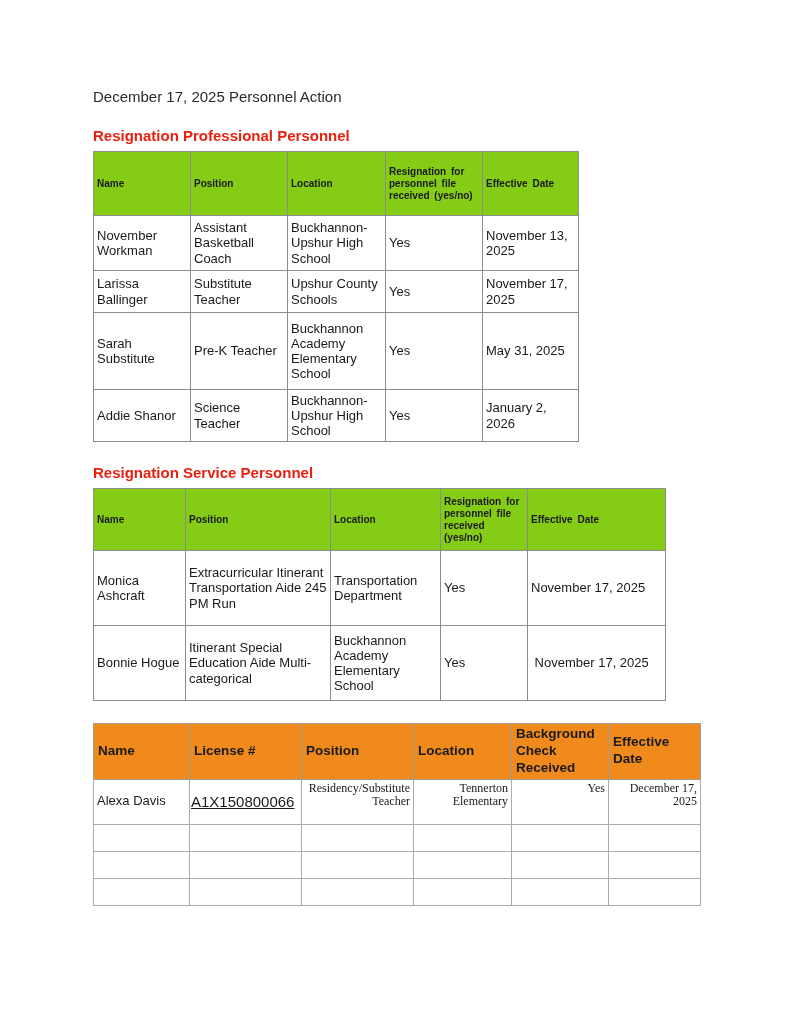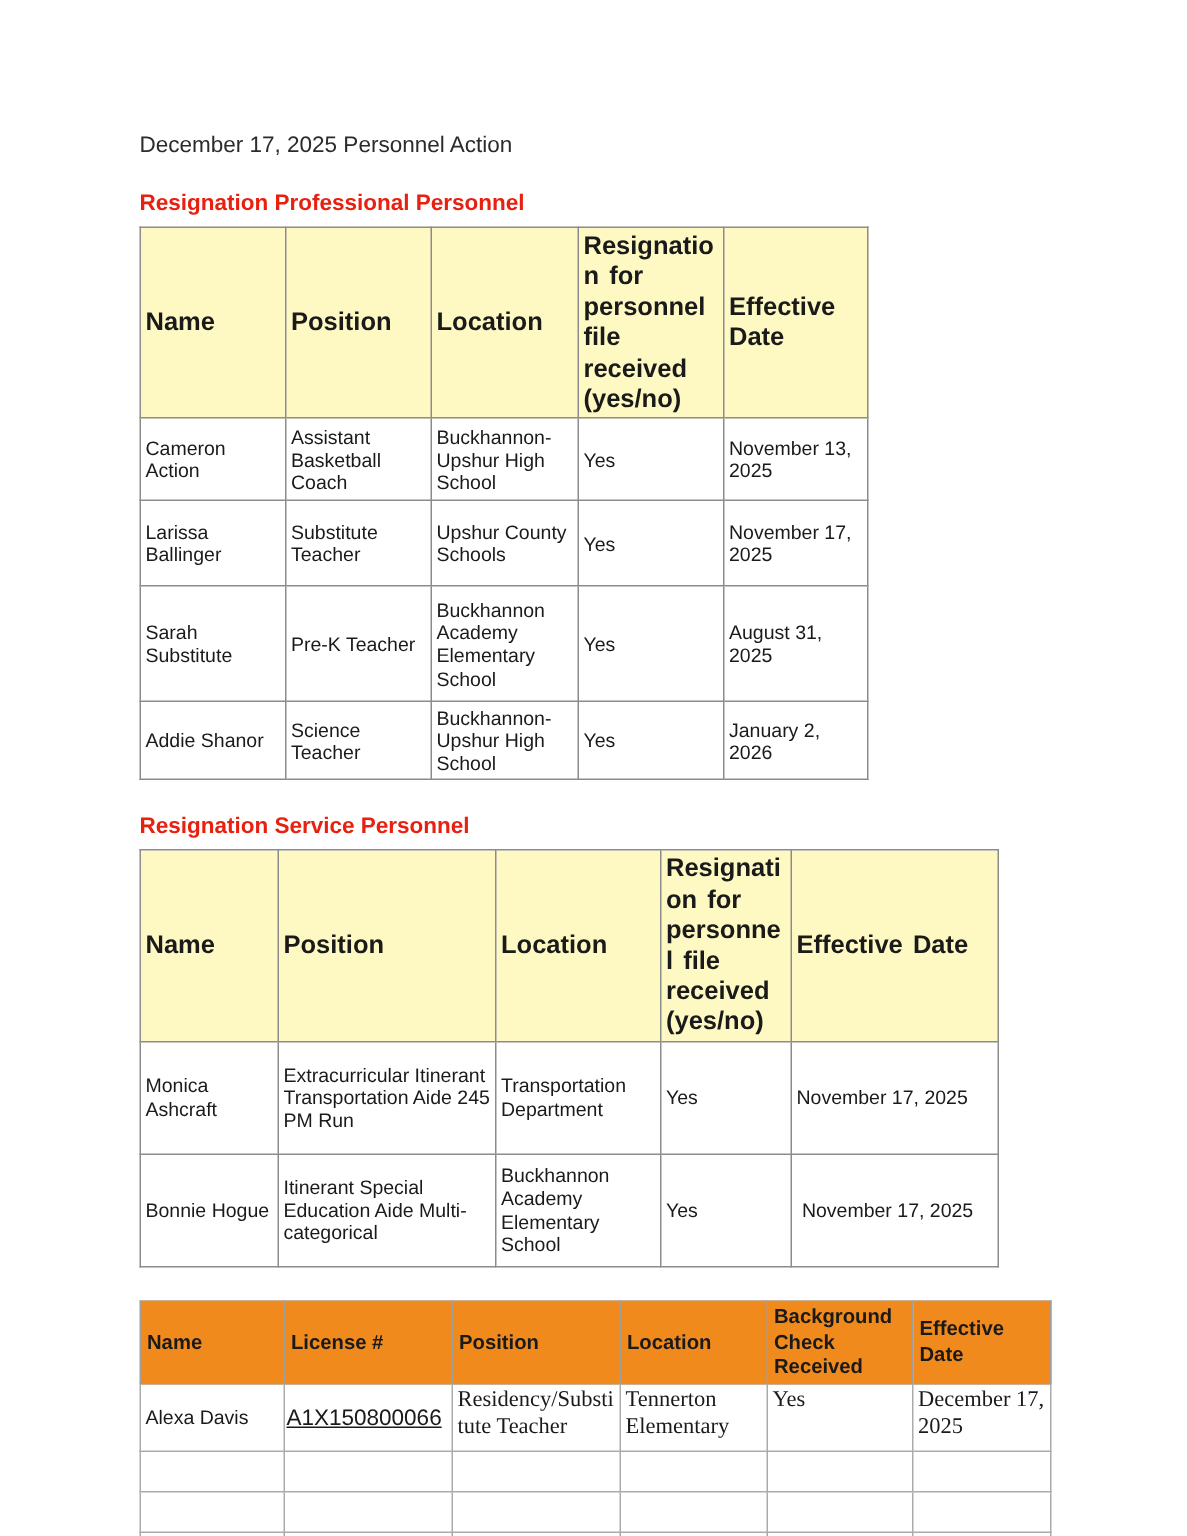--- a/index.html
+++ b/index.html
@@ -38,22 +38,22 @@
     padding: 2px 3px;
     vertical-align: middle;
     text-align: left;
     word-wrap: break-word;
   }
 
   
   .resig-table { width: 485px; margin-bottom: 22px; }
   .resig-table.service { width: 572px; }
   .resig-table th {
-    background: #fef9c3;
-    font-size: 17px;
+    background: #84cc16;
+    font-size: 10px;
     font-weight: bold;
     line-height: 1.2;
     word-spacing: 2px;
   }
   .resig-table td {
     font-size: 13px;
     line-height: 1.17;
   }
   .resig-table tr.hdr { height: 64px; }
   .resig-table.service tr.hdr { height: 62px; }
@@ -66,22 +66,23 @@
     border-color: #9e9e9e;
     font-size: 13.5px;
     font-weight: bold;
     line-height: 1.25;
     padding: 2px 4px;
   }
   .emp-table tr.hdr { height: 54px; }
   .emp-table td { font-size: 13px; line-height: 1.15; }
   .emp-table td.serif {
     font-family: "Liberation Serif", serif;
-    font-size: 15px;
+    font-size: 12px;
     vertical-align: top;
+    text-align: right;
   }
   .emp-table td.license { font-size: 15px; padding: 2px 1px; text-decoration: underline; }
   .emp-table tr.data-row { height: 45px; }
   .emp-table tr.empty-row { height: 27px; }
 </style>
 </head>
 <body>
 
 <div class="page">
 
@@ -99,39 +100,39 @@
     </colgroup>
     <tbody>
         <tr class="hdr">
       <th>Name</th>
       <th>Position</th>
       <th>Location</th>
       <th>Resignation for personnel file received (yes/no)</th>
       <th>Effective Date</th>
     </tr>
     <tr class="data-row" style="height:55px">
-      <td>Cameron Action</td>
+      <td>November Workman</td>
       <td>Assistant Basketball Coach</td>
       <td>Buckhannon-Upshur High School</td>
       <td>Yes</td>
       <td>November 13, 2025</td>
     </tr>
-    <tr class="data-row" style="height:57px">
+    <tr class="data-row" style="height:42px">
       <td>Larissa Ballinger</td>
       <td>Substitute Teacher</td>
       <td>Upshur County Schools</td>
       <td>Yes</td>
       <td>November 17, 2025</td>
     </tr>
     <tr class="data-row" style="height:77px">
       <td>Sarah Substitute</td>
       <td>Pre-K Teacher</td>
       <td>Buckhannon Academy Elementary School</td>
       <td>Yes</td>
-      <td>August 31, 2025</td>
+      <td>May 31, 2025</td>
     </tr>
     <tr class="data-row" style="height:52px">
       <td style="padding:2px 0 2px 3px">Addie Shanor</td>
       <td>Science Teacher</td>
       <td>Buckhannon-Upshur High School</td>
       <td>Yes</td>
       <td>January 2, 2026</td>
     </tr>
   </tbody>
     </table>

